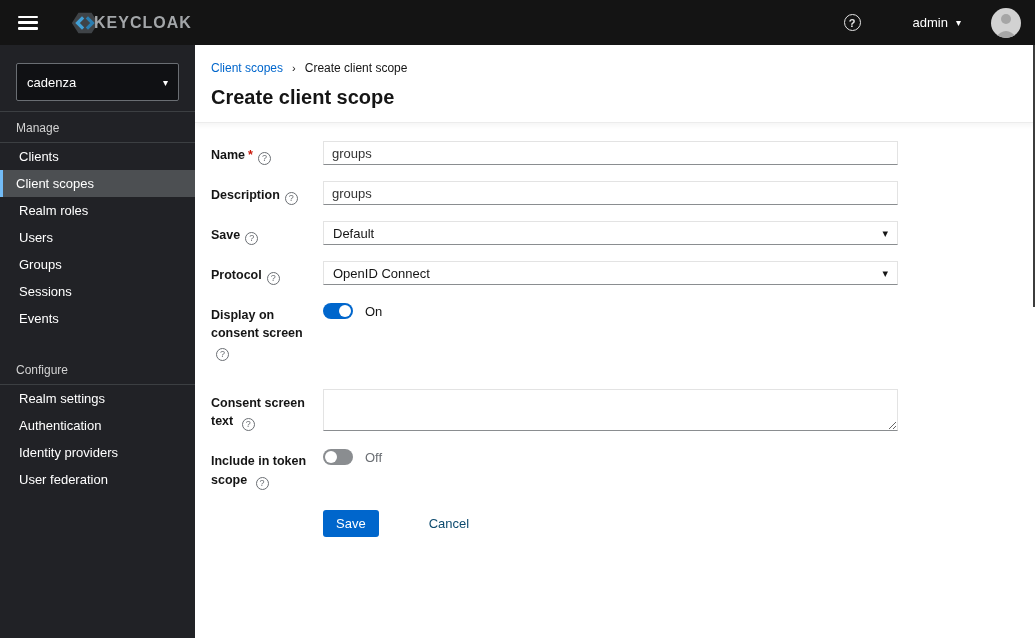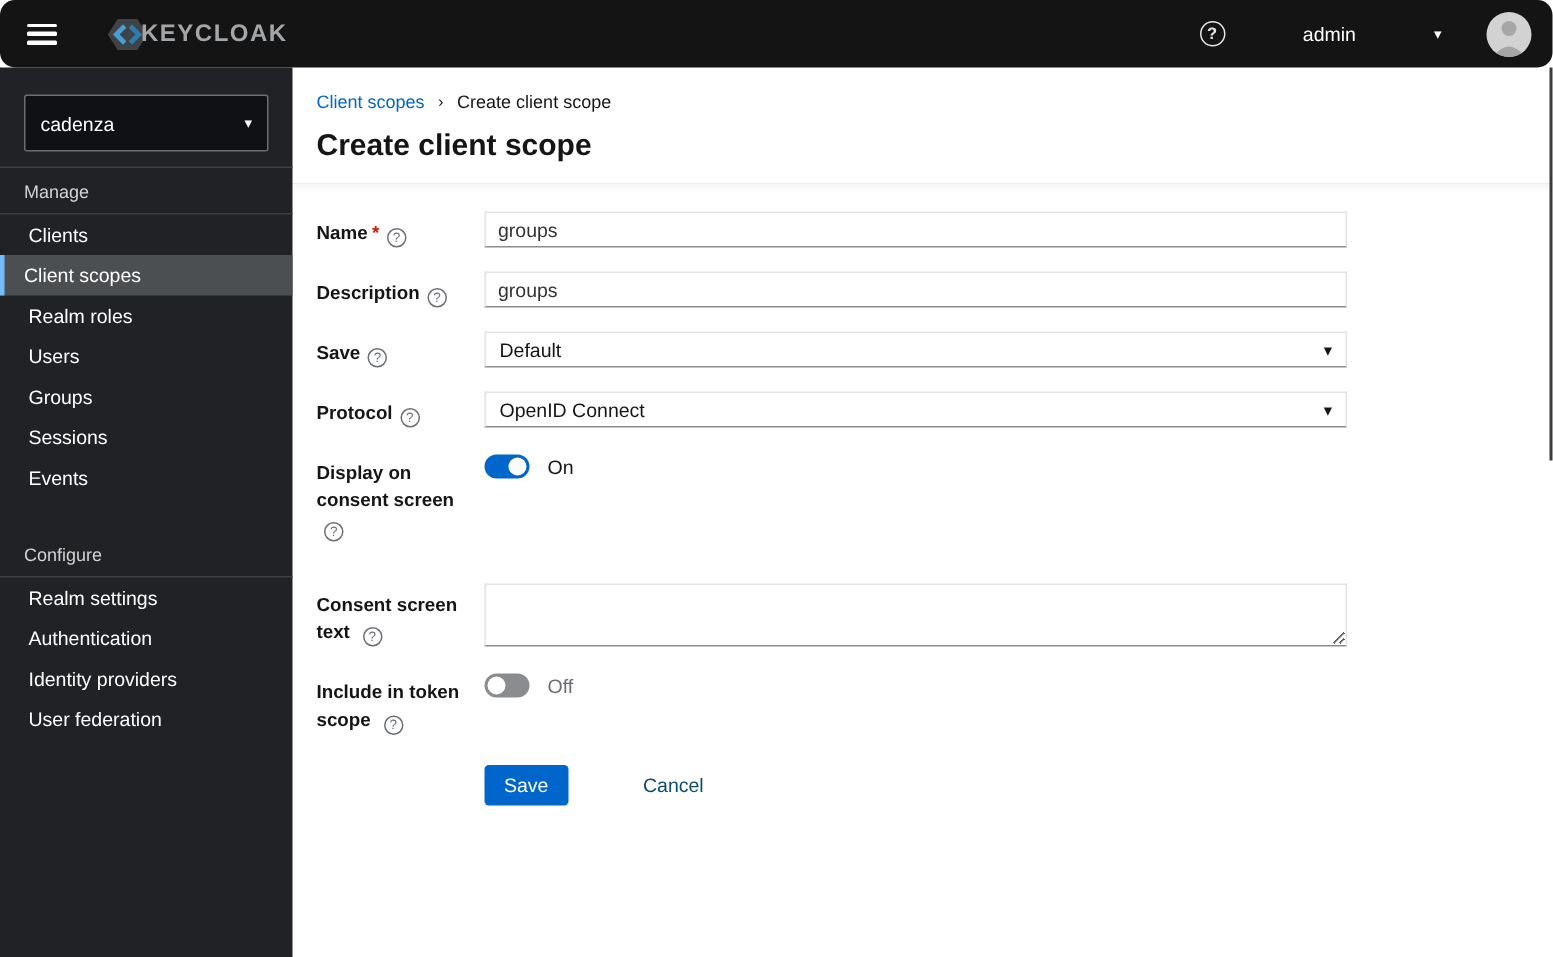--- a/index.html
+++ b/index.html
@@ -1,31 +1,31 @@
 <!DOCTYPE html>
 <html><head>
 <meta charset="utf-8">
 <style>
   * { margin:0; padding:0; box-sizing:border-box; }
   html,body { width:1035px; height:638px; overflow:hidden; background:#fff;
     font-family:"Liberation Sans", sans-serif; }
 
   
   .topbar { position:absolute; left:0; top:0; width:1035px; height:45px;
-    background:#141414; display:flex; align-items:center; padding:0 14px; z-index:5;border-radius:10px; }
+    background:#141414; display:flex; align-items:center; padding:0 14px; z-index:5; }
   .hamburger { width:20px; height:14px; display:flex; flex-direction:column;
     justify-content:space-between; cursor:pointer; margin-left:4px; }
   .hamburger span { display:block; height:2.5px; background:#fff; border-radius:1px; }
   .brand { display:flex; align-items:center; margin-left:32px; }
   .brand-text { color:#a3a6a9; font-size:16px; font-weight:700; letter-spacing:1px; margin-left:-6px; }
   .topbar-right { margin-left:auto; display:flex; align-items:center; }
   .help-circle { width:17px; height:17px; border:1.5px solid #e6e6e6; border-radius:50%;
     color:#e6e6e6; font-size:11px; font-weight:700; display:flex; align-items:center;
     justify-content:center; cursor:pointer; }
-  .user-menu { display:flex; align-items:center; margin-left:52px; cursor:pointer;gap:44px; }
+  .user-menu { display:flex; align-items:center; margin-left:52px; cursor:pointer; }
   .username { color:#fff; font-size:13px; }
   .caret-white { color:#fff; font-size:10px; margin-left:8px; }
   .avatar { width:30px; height:30px; border-radius:50%; background:#d2d2d2; margin-left:30px;
     overflow:hidden; display:flex; align-items:flex-end; justify-content:center; }
 
   
   .sidebar { position:absolute; left:0; top:45px; width:195px; height:593px;
     background:#212226; z-index:4; }
   .realm-select { margin:18px 16px 10px 16px; height:38px; background:#101114;
     border:1px solid #6a6e73; border-radius:2px; display:flex; align-items:center;

